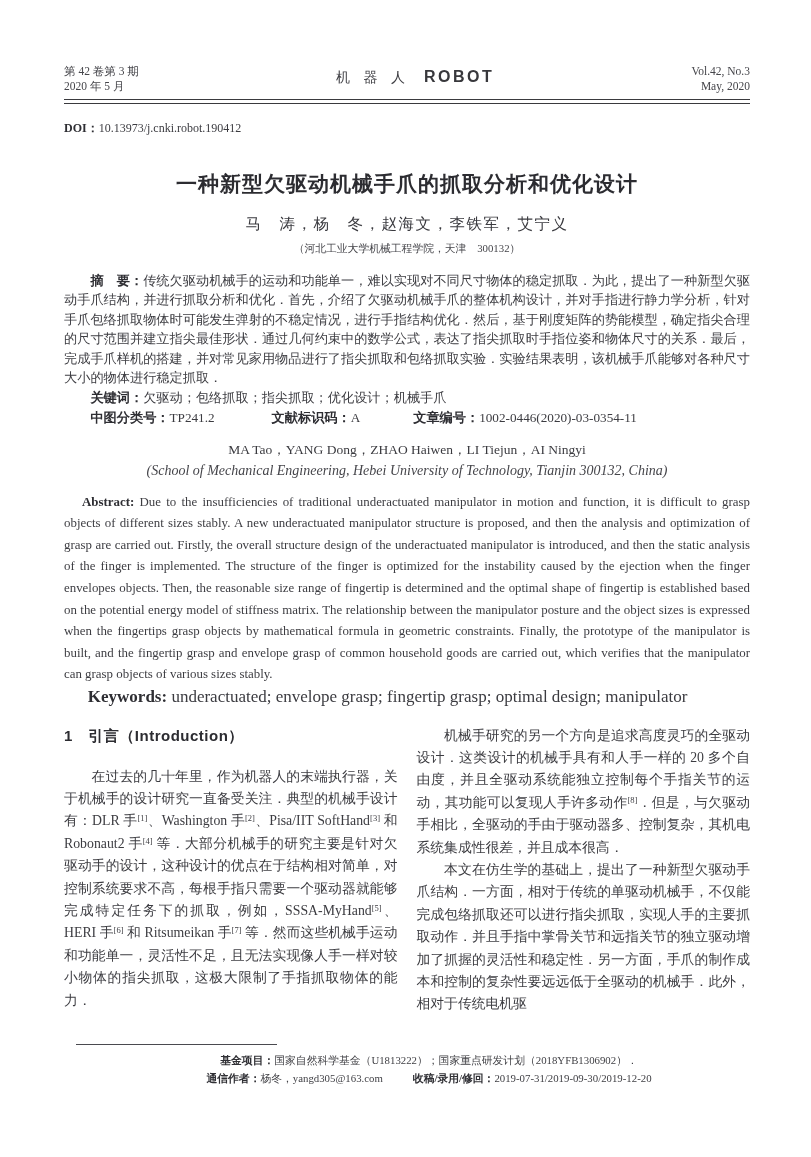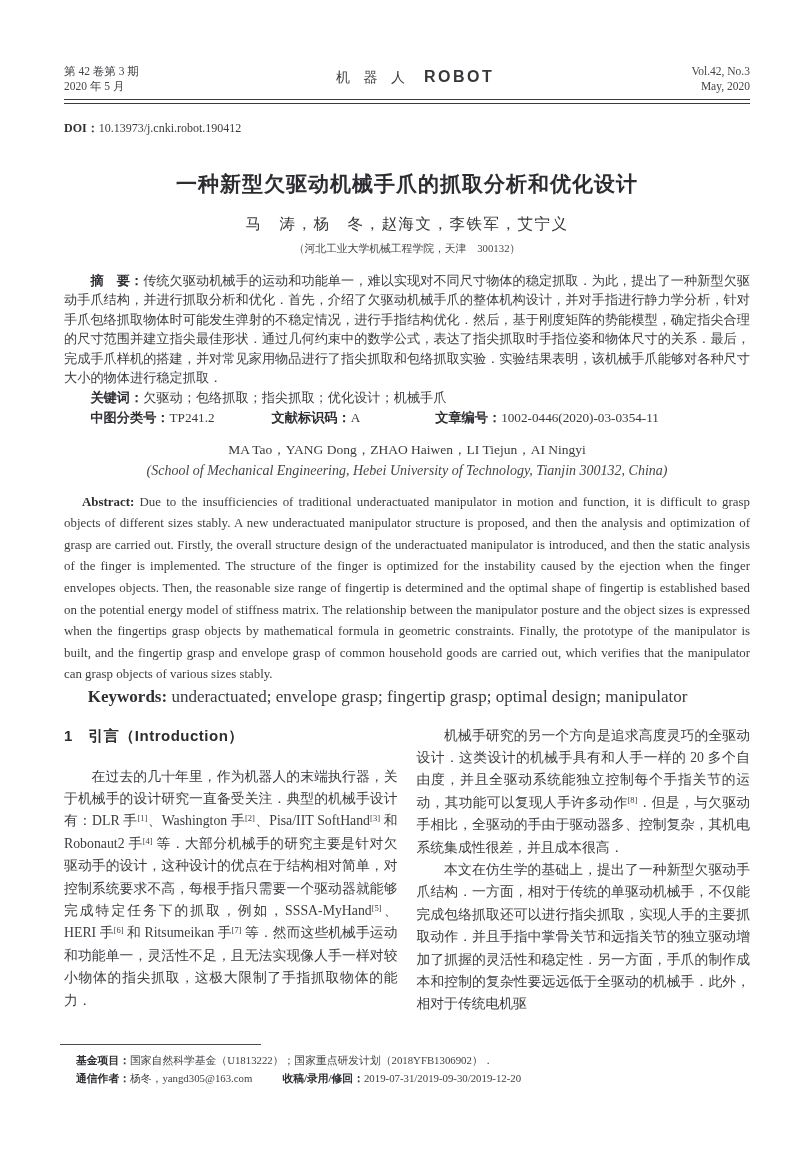--- a/index.html
+++ b/index.html
@@ -29,40 +29,40 @@
     font-size:21px;font-weight:bold;letter-spacing:1px;color:#2c2c31;
   }
   .authors-cn{margin:16px 0 0 0;text-align:center;font-size:15.5px;letter-spacing:1.5px;color:#3a3a3f;}
   .affil-cn{margin:7px 0 0 0;text-align:center;font-size:10.8px;color:#45454a;}
 
   .abs-cn{margin:15px 0 0 0;font-size:13.2px;line-height:19.6px;text-align:justify;text-indent:2em;color:#3d3d42;}
   .abs-cn strong,.kw-cn strong,.clc strong,.abs-en strong,.kw-en strong{color:#2e2e33;}
   .kw-cn{margin:0;font-size:13.2px;line-height:19.6px;text-indent:2em;}
   .clc{margin:0;font-size:13.2px;line-height:20px;padding-left:2em;}
   .clc .pair1{margin-right:57px;}
-  .clc .pair2{margin-right:75px;text-align:right;}
+  .clc .pair2{margin-right:53px;text-align:right;}
 
   .title-en{margin:20px 0 0 0;text-align:center;font-size:15.5px;font-weight:bold;color:#2d2d32;}
   .authors-en{margin:13px 0 0 0;text-align:center;font-size:13.5px;color:#3a3a3f;}
   .affil-en{margin:4px 0 0 0;text-align:center;font-size:14px;font-style:italic;color:#45454a;}
 
   .abs-en{margin:13px 0 0 0;font-size:12.9px;line-height:21.6px;text-align:justify;text-indent:1.4em;color:#3d3d42;}
   .kw-en{margin:0;font-size:17px;line-height:21.6px;text-indent:1.4em;}
 
   .columns{margin-top:17px;display:flex;gap:19px;align-items:flex-start;}
   .col{width:336px;}
   .sec-heading{
     margin:2px 0 20px 0;font-size:15px;font-weight:bold;color:#2c2c31;
     font-family:"Liberation Sans","DejaVu Sans",sans-serif;letter-spacing:0.5px;
   }
   .body-p{margin:0;font-size:13.8px;line-height:22.4px;text-align:justify;text-indent:2em;color:#3c3c41;}
   .body-p + .body-p{margin-top:0;}
   sup{font-size:0.62em;vertical-align:0.5em;line-height:0;}
 
-  .footnote{position:absolute;left:60px;top:1044px;width:690px;}
+  .footnote{position:absolute;left:76px;top:1044px;width:690px;text-align:center;}
   .fn-rule{width:201px;border-top:1.3px solid #4a4a4f;margin:0 0 7px 0;}
   .fn-line{margin:0;font-size:10.8px;line-height:17.5px;padding-left:16px;color:#404045;}
   .fn-line strong{color:#303035;}
   .dates-label{margin-left:30px;}
 </style>
 </head>
 <body>
 
 <div class="page">
 

